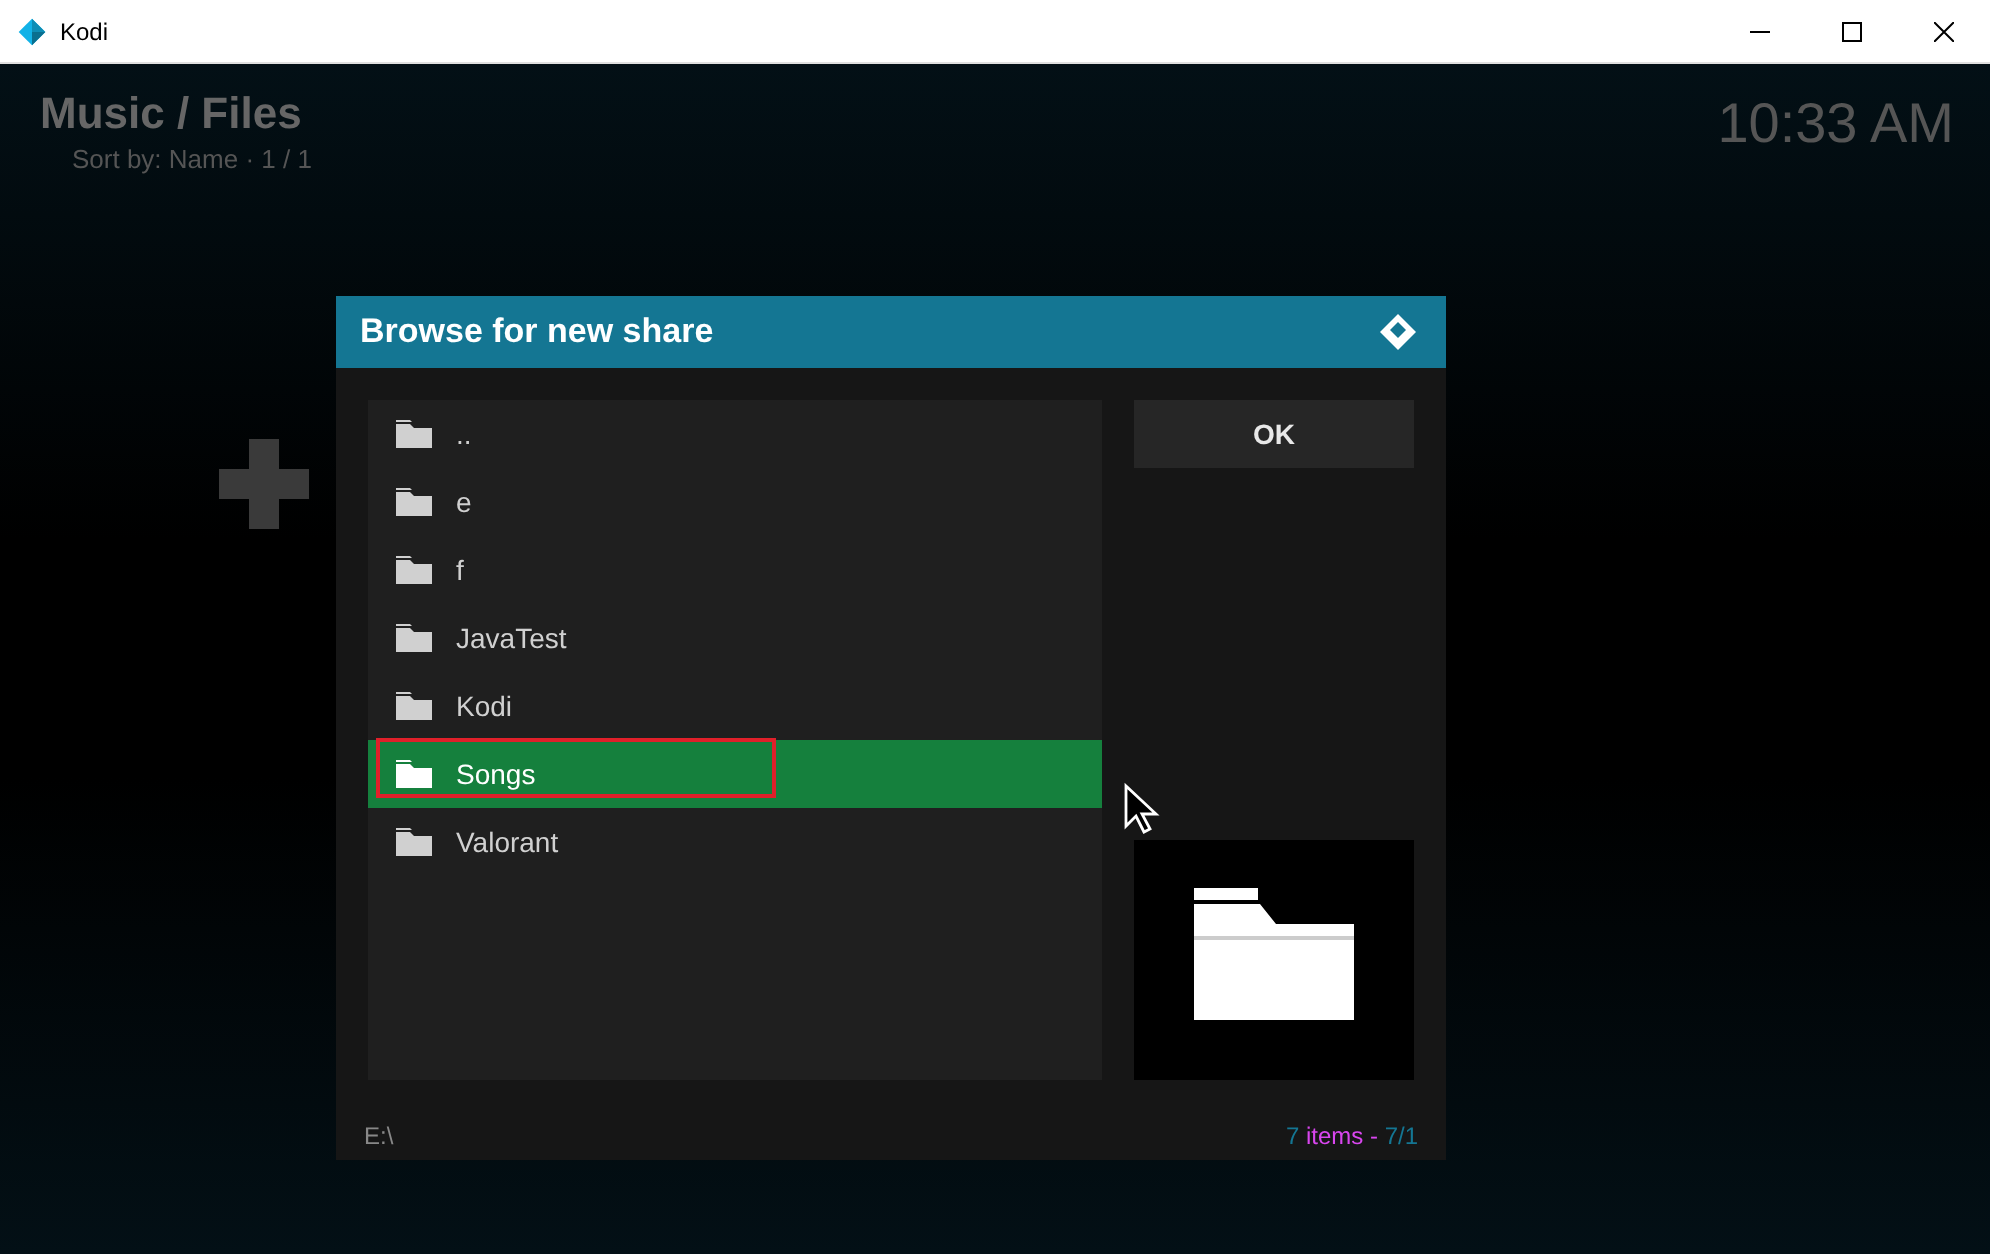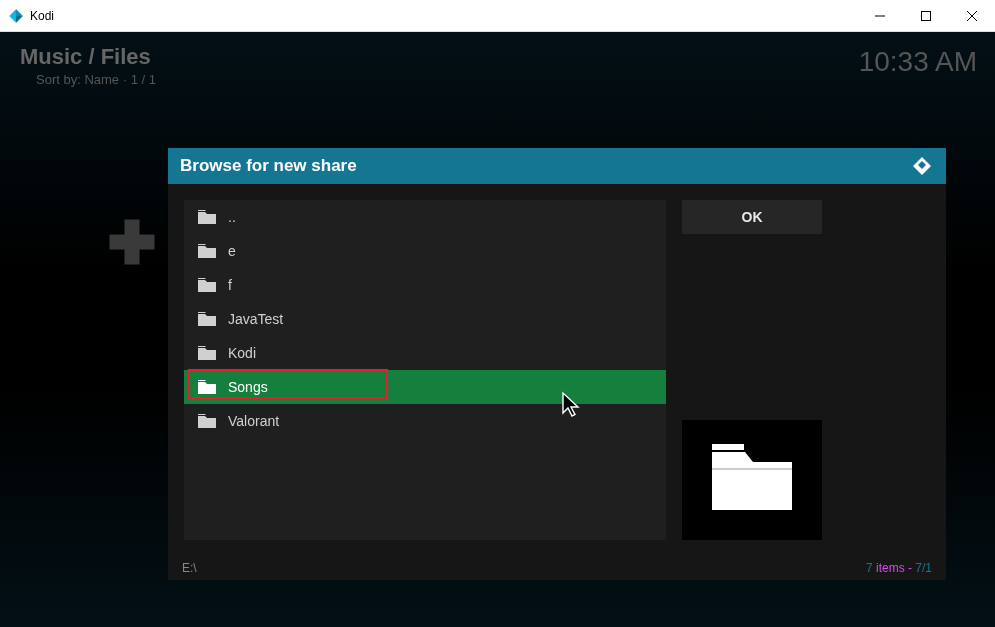--- a/index.html
+++ b/index.html
@@ -76,21 +76,21 @@
       top: 180px;
       left: 102px;
       width: 60px;
       height: 60px;
       color: #333;
     }
     .dialog {
       position: absolute;
       top: 116px;
       left: 168px;
-      width: 778px;
+      width: 555px;
       height: 432px;
       background: #161616;
       display: flex;
       flex-direction: column;
     }
     .dialog-header {
       background: #147693;
       height: 36px;
       display: flex;
       align-items: center;

